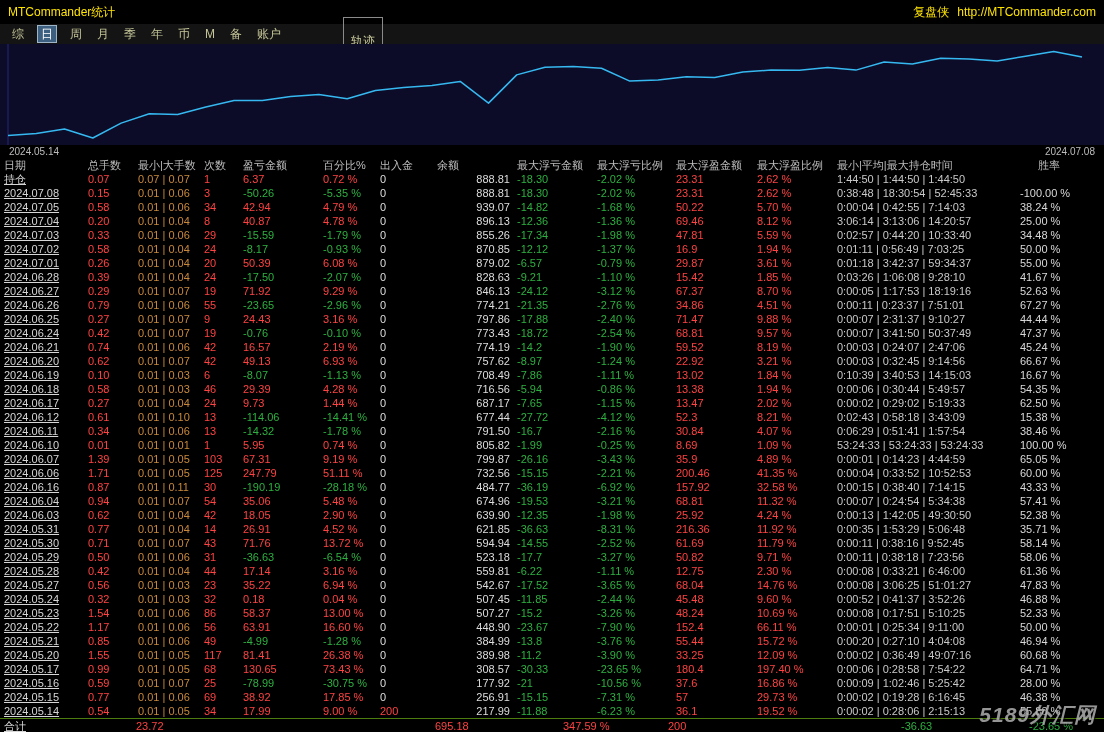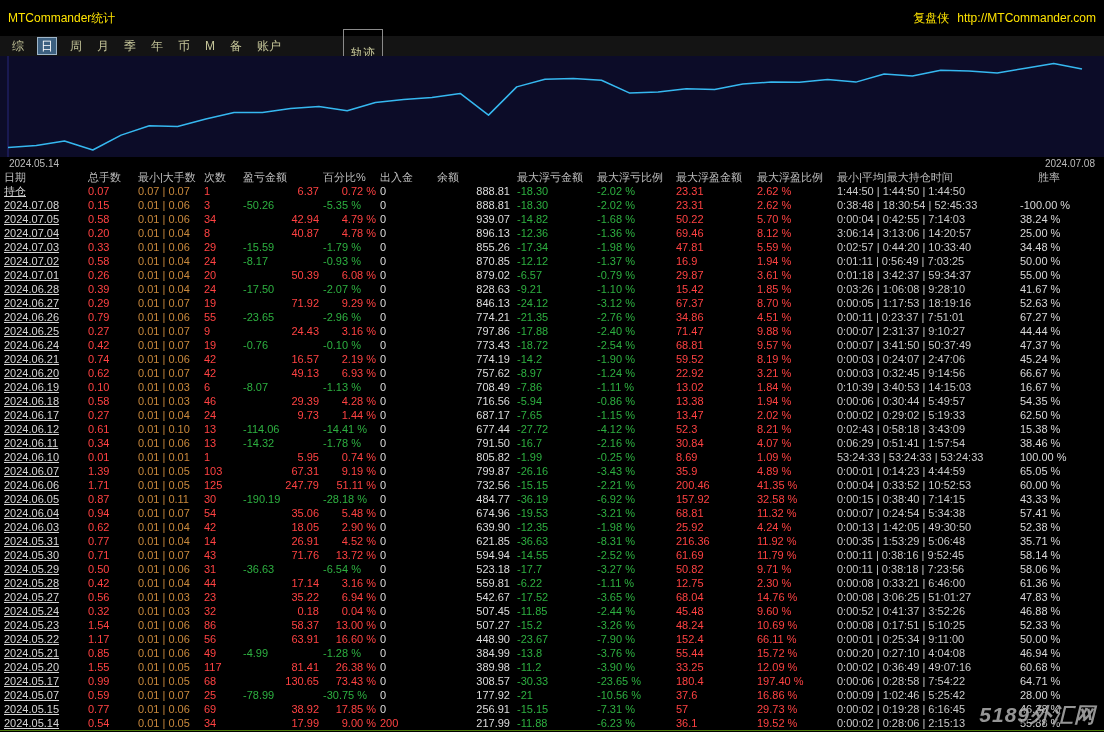--- a/index.html
+++ b/index.html
@@ -1,19 +1,19 @@
 <!DOCTYPE html>
 <html style="--red: #ff4242; --green: #2db040; --orange: #c8883c; --yellow: #ffe400; --cyan: #36b8f0; --chart_bg: #0c0c28;"><head>
 <meta charset="utf-8">
 <style>
   html,body{margin:0;padding:0;background:#000;}
   body{width:1104px;height:732px;overflow:hidden;font-family:"Liberation Sans","DejaVu Sans",sans-serif;position:relative;}
   .screen{width:1104px;height:732px;background:#000;position:relative;overflow:hidden;
     --cols:84px 50px 66px 39px 80px 57px 57px 80px 80px 79px 81px 80px 183px 88px;}
-  .titlebar{height:36px;display:flex;justify-content:space-between;align-items:center;padding:0 8px;background:#000;}
+  .titlebar{height:24px;display:flex;justify-content:space-between;align-items:center;padding:0 8px;background:#000;}
   .app-title{color:var(--yellow,#ffe400);font-size:12px;}
   .titlebar-right{display:flex;gap:8px;align-items:center;text-align:right;}
   .brand{color:var(--yellow,#ffe400);font-size:12px;}
   .url{color:var(--yellow,#ffe400);font-size:12px;}
   .menubar{height:20px;background:#141414;display:flex;align-items:center;padding:0 10px;}
   .menu-items{display:flex;gap:11px;align-items:center;}
   .menu-item{color:#c6c69a;font-size:12px;cursor:default;padding:0 2px;line-height:16px;}
   .menu-item.selected{background:#3d6080;border:1px solid #9fb6c9;color:#fff;padding:0 3px;}
   .trace-btn{margin-left:60px;background:transparent;border:1px solid #8b8b8b;color:#c6c69a;
     font-size:12px;height:17px;line-height:14px;padding:16px 7px;font-family:inherit;}
@@ -23,21 +23,21 @@
     padding:0 9px;background:#000;color:#bdbdbd;font-size:10px;}
   .stats-table{width:1104px;}
   .trow{display:grid;grid-template-columns:var(--cols);height:14px;line-height:14px;font-size:11px;}
   .cell{padding-left:4px;overflow:hidden;white-space:nowrap;}
   .c-head{color:#bdbdbd;}
   .c-date{color:#d6d6d6;text-decoration:underline;}
   .c-red{color:var(--red,#ff4242);}
   .c-redv{color:var(--red,#ff4242);}
   .c-orange{color:var(--orange,#c8883c);}
   .c-green{color:var(--green,#2db040);}
-  .c-sign.pos{color:var(--red,#ff4242);text-align:right;}
+  .c-sign.pos{color:var(--red,#ff4242);}
   .c-sign.neg{color:var(--green,#2db040);}
   .c-cash{color:#dddddd;}
   .c-cash.pos{color:var(--red,#ff4242);}
   .c-bal{color:#dddddd;}
   .c-time{color:#c9c9c9;}
   .c-win{color:#d8d8d8;}
   .ar{text-align:right;padding-right:3px;}
   .col13{text-align:right;padding-right:44px;}
   .total-row{border-top:1px solid #4d7c0f;gap:48px;}
   .watermark{position:absolute;right:8px;bottom:3px;font-size:21px;font-weight:bold;
@@ -447,21 +447,21 @@
         <span class="cell c-cash">0</span>
         <span class="cell c-bal ar">732.56</span>
         <span class="cell c-green">-15.15</span>
         <span class="cell c-green">-2.21 %</span>
         <span class="cell c-redv">200.46</span>
         <span class="cell c-redv">41.35 %</span>
         <span class="cell c-time">0:00:04 | 0:33:52 | 10:52:53</span>
         <span class="cell c-win col13">60.00 %</span>
       </div>
       <div class="trow">
-        <span class="cell c-date">2024.06.05</span>
+        <span class="cell c-date">2024.06.16</span>
         <span class="cell c-red">0.87</span>
         <span class="cell c-orange">0.01 | 0.11</span>
         <span class="cell c-red">30</span>
         <span class="cell c-sign neg">-190.19</span>
         <span class="cell c-sign neg">-28.18 %</span>
         <span class="cell c-cash">0</span>
         <span class="cell c-bal ar">484.77</span>
         <span class="cell c-green">-36.19</span>
         <span class="cell c-green">-6.92 %</span>
         <span class="cell c-redv">157.92</span>
@@ -671,21 +671,21 @@
         <span class="cell c-cash">0</span>
         <span class="cell c-bal ar">308.57</span>
         <span class="cell c-green">-30.33</span>
         <span class="cell c-green">-23.65 %</span>
         <span class="cell c-redv">180.4</span>
         <span class="cell c-redv">197.40 %</span>
         <span class="cell c-time">0:00:06 | 0:28:58 | 7:54:22</span>
         <span class="cell c-win col13">64.71 %</span>
       </div>
       <div class="trow">
-        <span class="cell c-date">2024.05.07</span>
+        <span class="cell c-date">2024.05.16</span>
         <span class="cell c-red">0.59</span>
         <span class="cell c-orange">0.01 | 0.07</span>
         <span class="cell c-red">25</span>
         <span class="cell c-sign neg">-78.99</span>
         <span class="cell c-sign neg">-30.75 %</span>
         <span class="cell c-cash">0</span>
         <span class="cell c-bal ar">177.92</span>
         <span class="cell c-green">-21</span>
         <span class="cell c-green">-10.56 %</span>
         <span class="cell c-redv">37.6</span>

